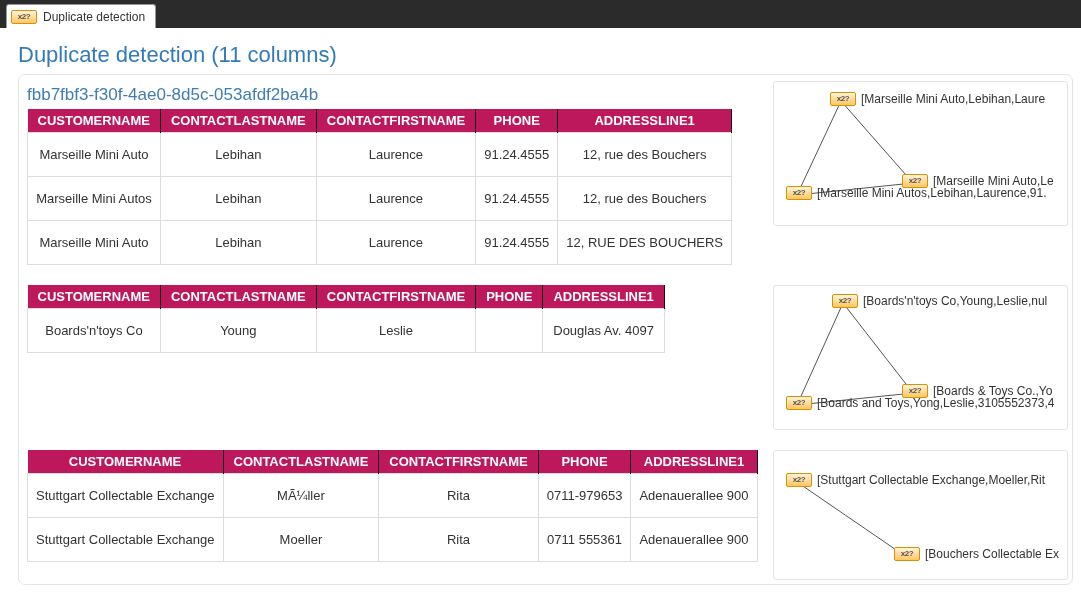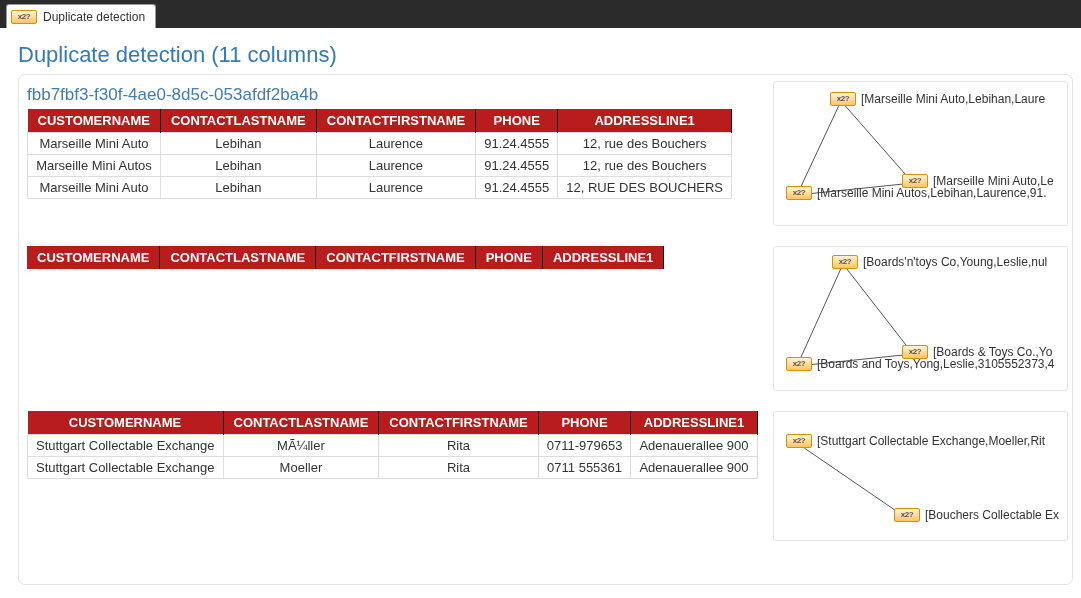--- a/index.html
+++ b/index.html
@@ -76,30 +76,30 @@
       font-size: 17px;
       font-weight: 400;
       margin: 4px 0 4px 0;
     }
 
     table.dup {
       border-collapse: collapse;
       font-size: 13px;
     }
     table.dup th {
-      background: #b91c1c;
+      background: #be185d;
       color: #fff;
       font-weight: bold;
       padding: 4px 10px;
       text-align: center;
       border-right: 1px solid #111;
     }
     table.dup td {
       border: 1px solid #ddd;
-      padding: 3px 8px;
+      padding: 14px 8px;
       text-align: center;
       white-space: nowrap;
     }
 
     .graph-pane {
       border: 1px solid #e4e4e4;
       border-radius: 3px;
       background: #fff;
       position: relative;
       width: 295px;
@@ -204,20 +204,27 @@
           <thead>
             <tr>
               <th>CUSTOMERNAME</th>
               <th>CONTACTLASTNAME</th>
               <th>CONTACTFIRSTNAME</th>
               <th>PHONE</th>
               <th>ADDRESSLINE1</th>
             </tr>
           </thead>
           <tbody>
+            <tr>
+              <td>Boards'n'toys Co</td>
+              <td>Young</td>
+              <td>Leslie</td>
+              <td></td>
+              <td>Douglas Av. 4097</td>
+            </tr>
           </tbody>
         </table>
       </div>
       <div class="graph-pane" style="height: 145px;">
         <svg class="graph-lines">
           <line x1="69" y1="17" x2="23" y2="119"></line>
           <line x1="69" y1="17" x2="139" y2="107"></line>
           <line x1="23" y1="119" x2="139" y2="107"></line>
         </svg>
         <div class="graph-node" style="left: 58px; top: 8px;">

